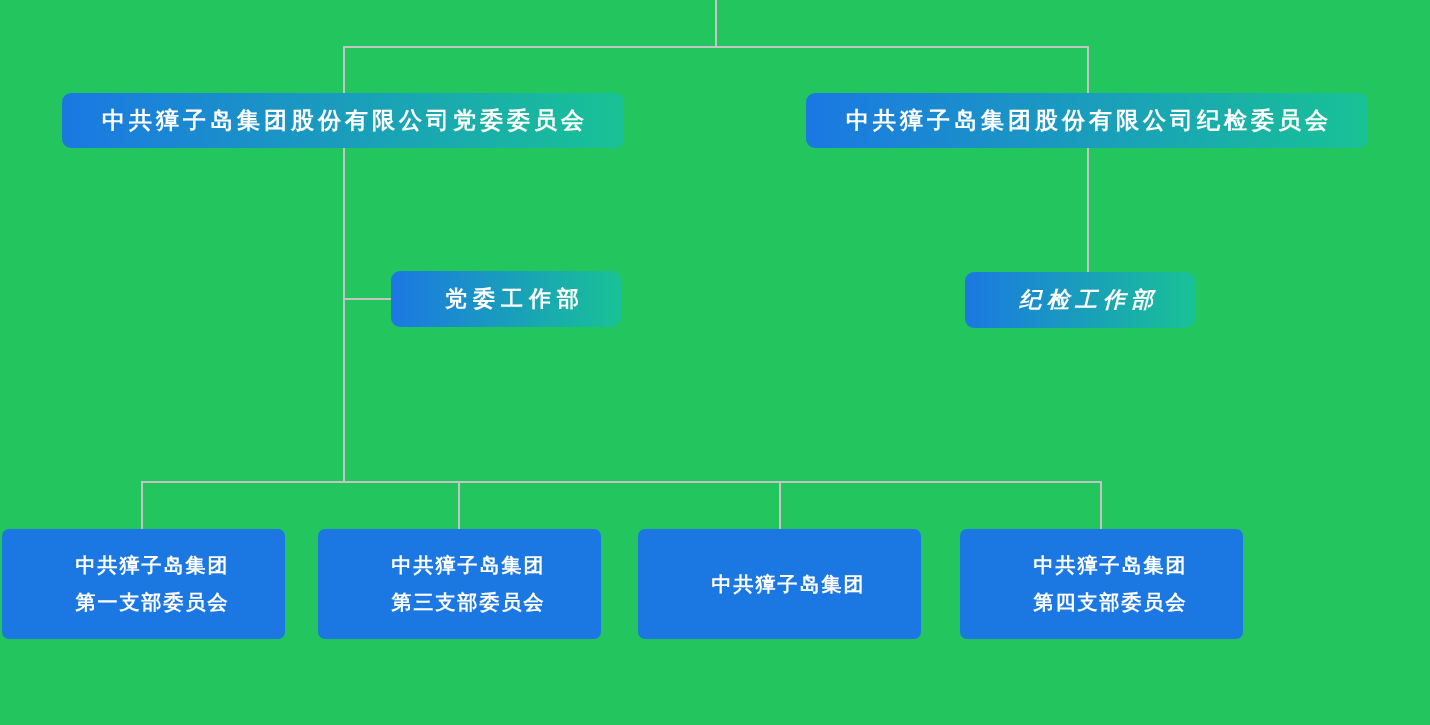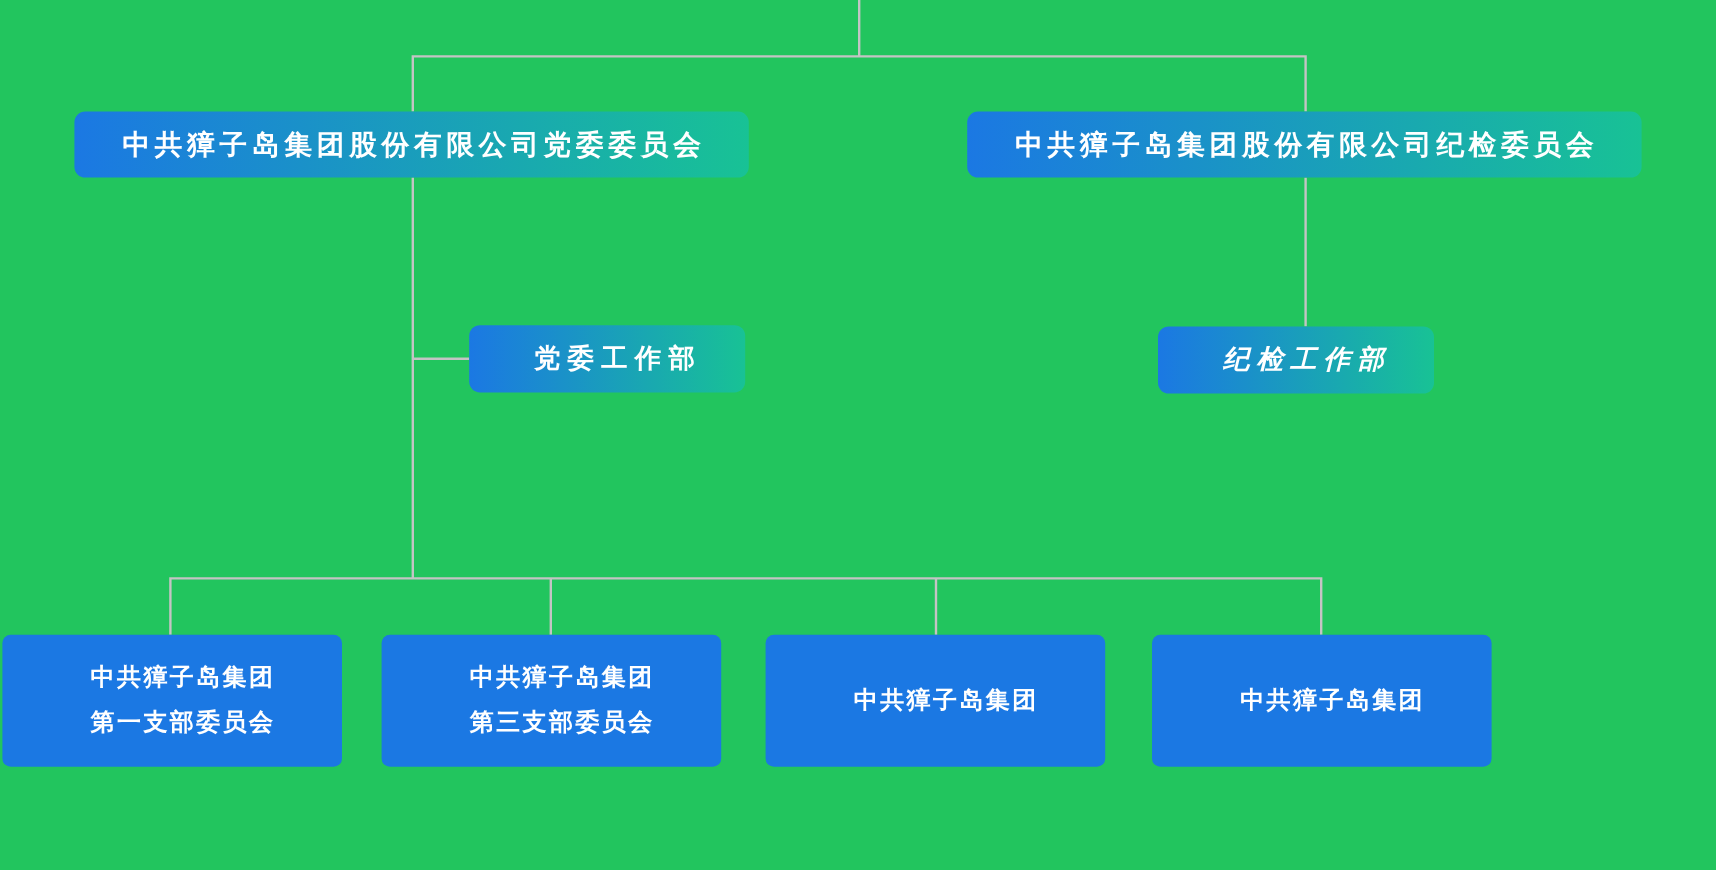--- a/index.html
+++ b/index.html
@@ -125,15 +125,16 @@
     <span>中共獐子岛集团</span>
     <span>第三支部委员会</span>
   </div>
 
   <div class="node node--solid node--branch" id="node-branch-3">
     <span>中共獐子岛集团</span>
   </div>
 
   <div class="node node--solid node--branch" id="node-branch-4">
     <span>中共獐子岛集团</span>
+    <span>第四支部委员会</span>
   </div>
 
 </div>
 
 </body></html>

